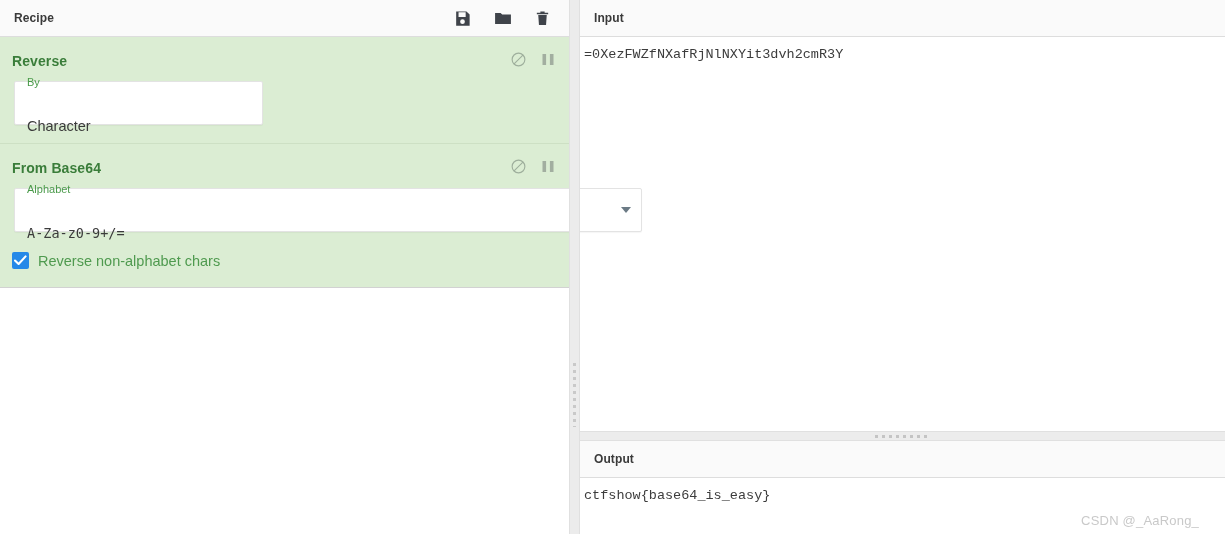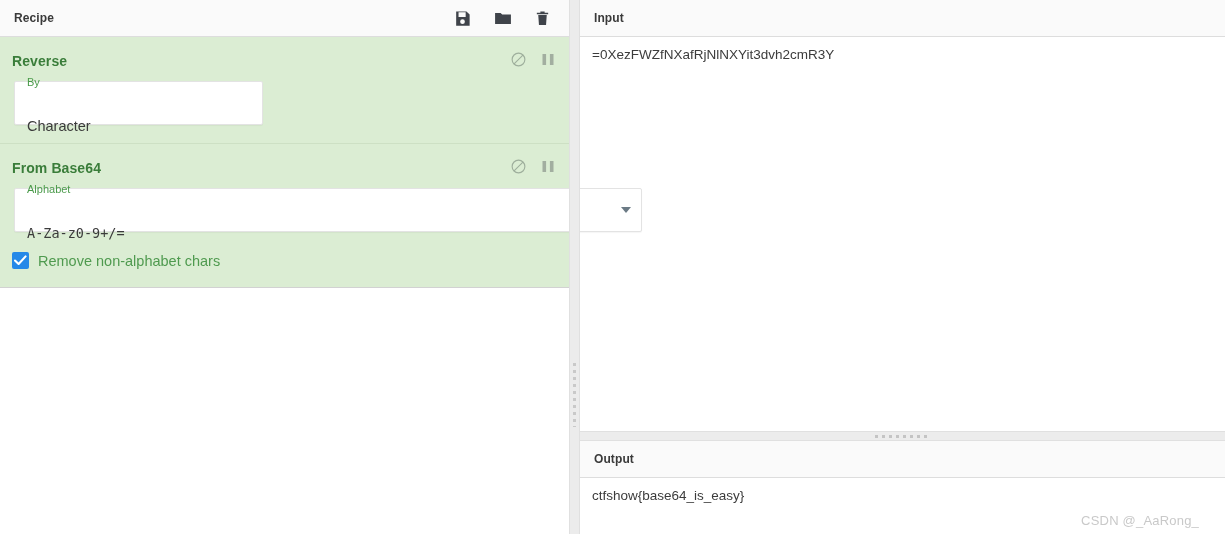--- a/index.html
+++ b/index.html
@@ -186,22 +186,22 @@
   }
   .input-panel {
     height: 431px;
     display: flex;
     flex-direction: column;
     flex: 0 0 auto;
     background: #fff;
   }
   .io-text {
     flex: 1 1 auto;
-    padding: 9px 0 0 12px;
-    font-family: Liberation Sans, sans-serif;
+    padding: 9px 0 0 4px;
+    font-family: Liberation Mono, monospace;
     font-size: 13.5px;
     line-height: 18px;
     color: #3c3c3c;
     white-space: pre-wrap;
     word-break: break-all;
     overflow: hidden;
   }
   .h-splitter {
     height: 10px;
     background: #ececec;
@@ -321,21 +321,21 @@
             <span class="field-value">A-Za-z0-9+/=</span>
             <span class="select-caret"></span>
           </div>
         </div>
         <div class="checkbox-row">
           <span class="cb">
             <svg width="13" height="11" viewBox="0 0 13 11" aria-hidden="true">
               <polyline points="1,5.5 4.6,9 11.6,1.4" fill="none" stroke="#fff" stroke-width="2.1" stroke-linecap="round" stroke-linejoin="round"></polyline>
             </svg>
           </span>
-          <span class="cb-label">Remove non-alphabet chars</span>
+          <span class="cb-label">Reverse non-alphabet chars</span>
         </div>
       </div>
 
     </div>
 
     <div class="recipe-empty"></div>
   </div>
 
   <div class="v-splitter">
     <span class="v-grip"></span>

